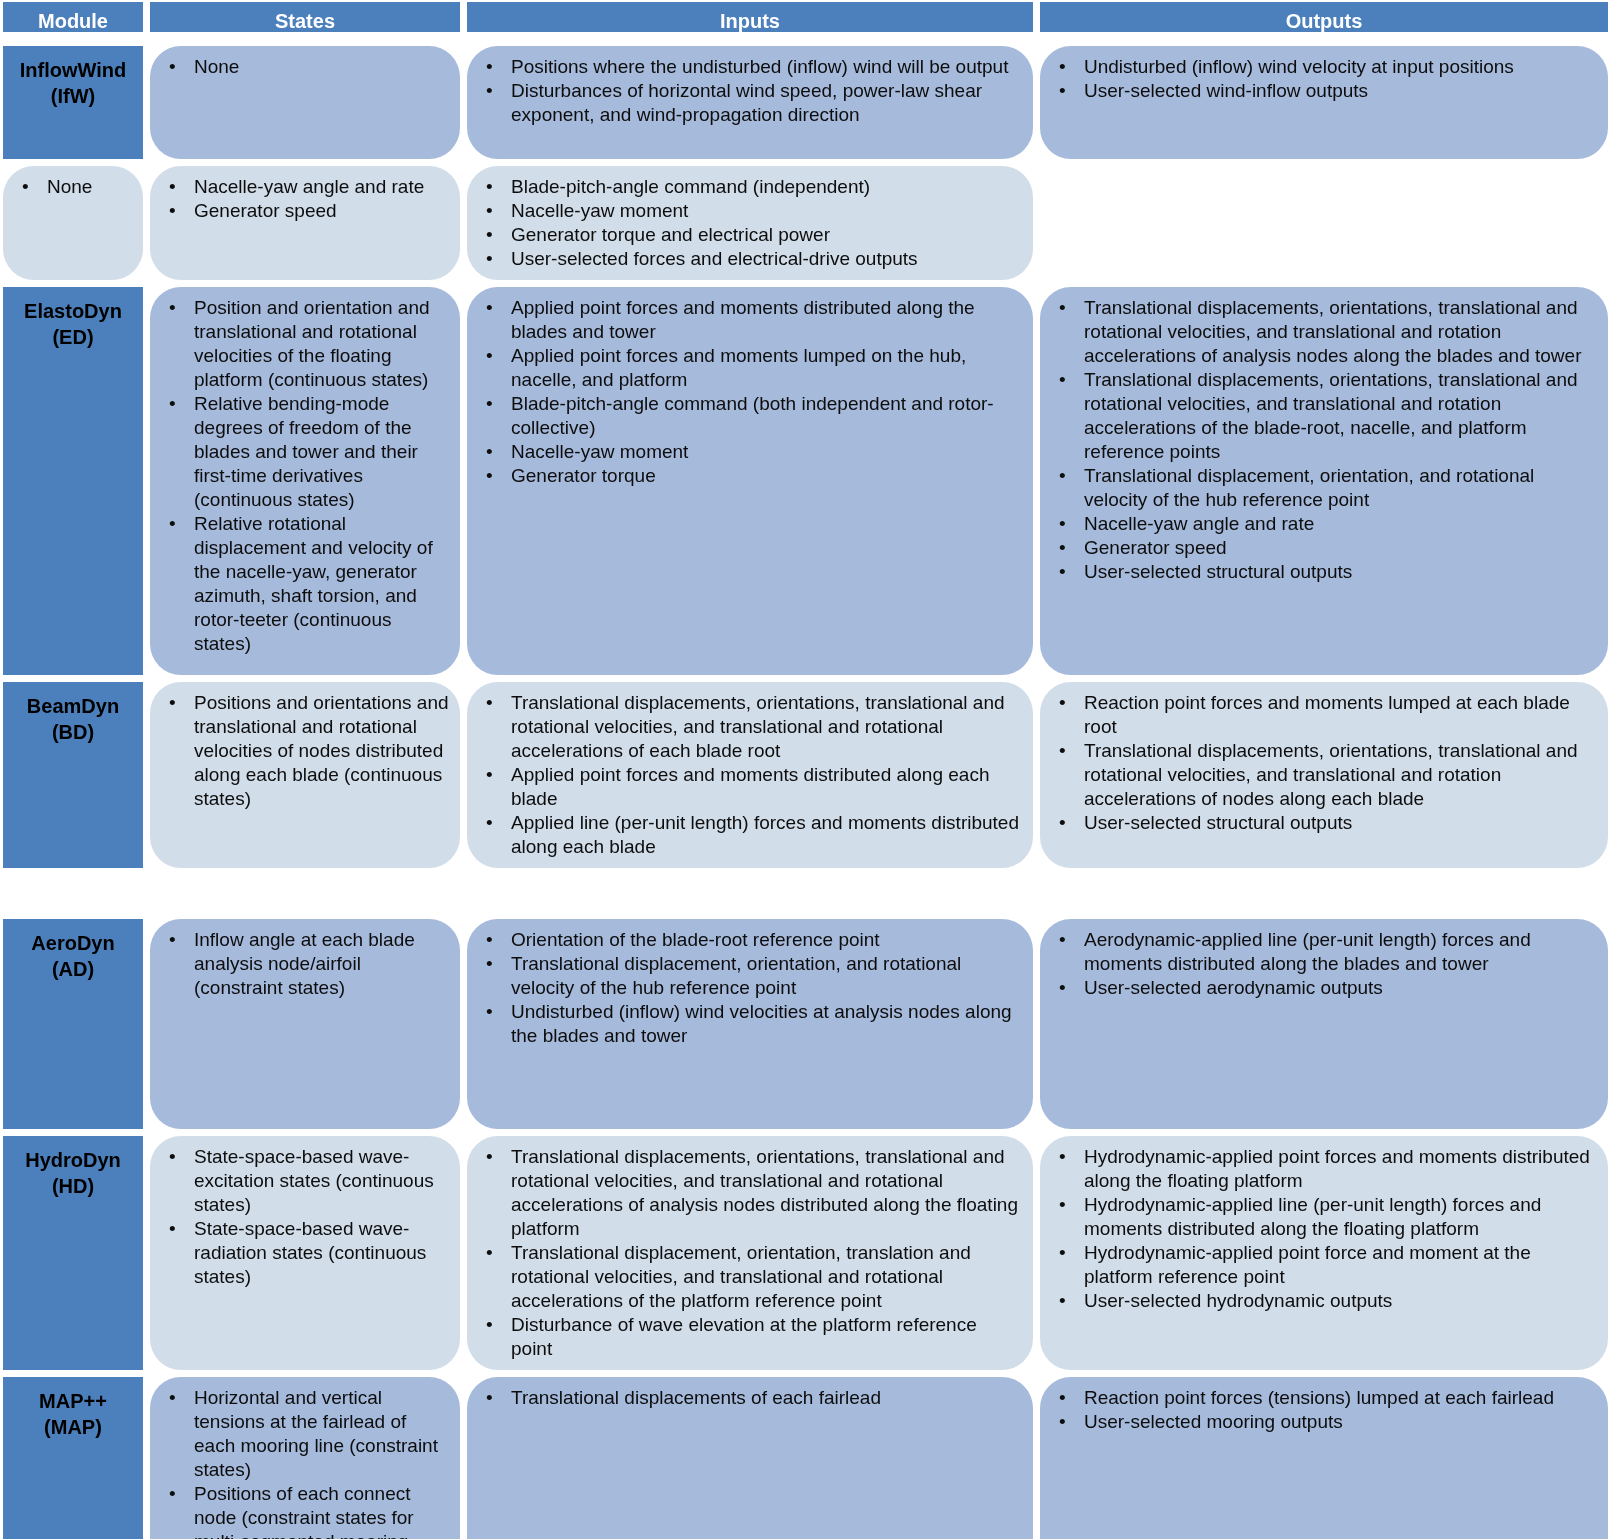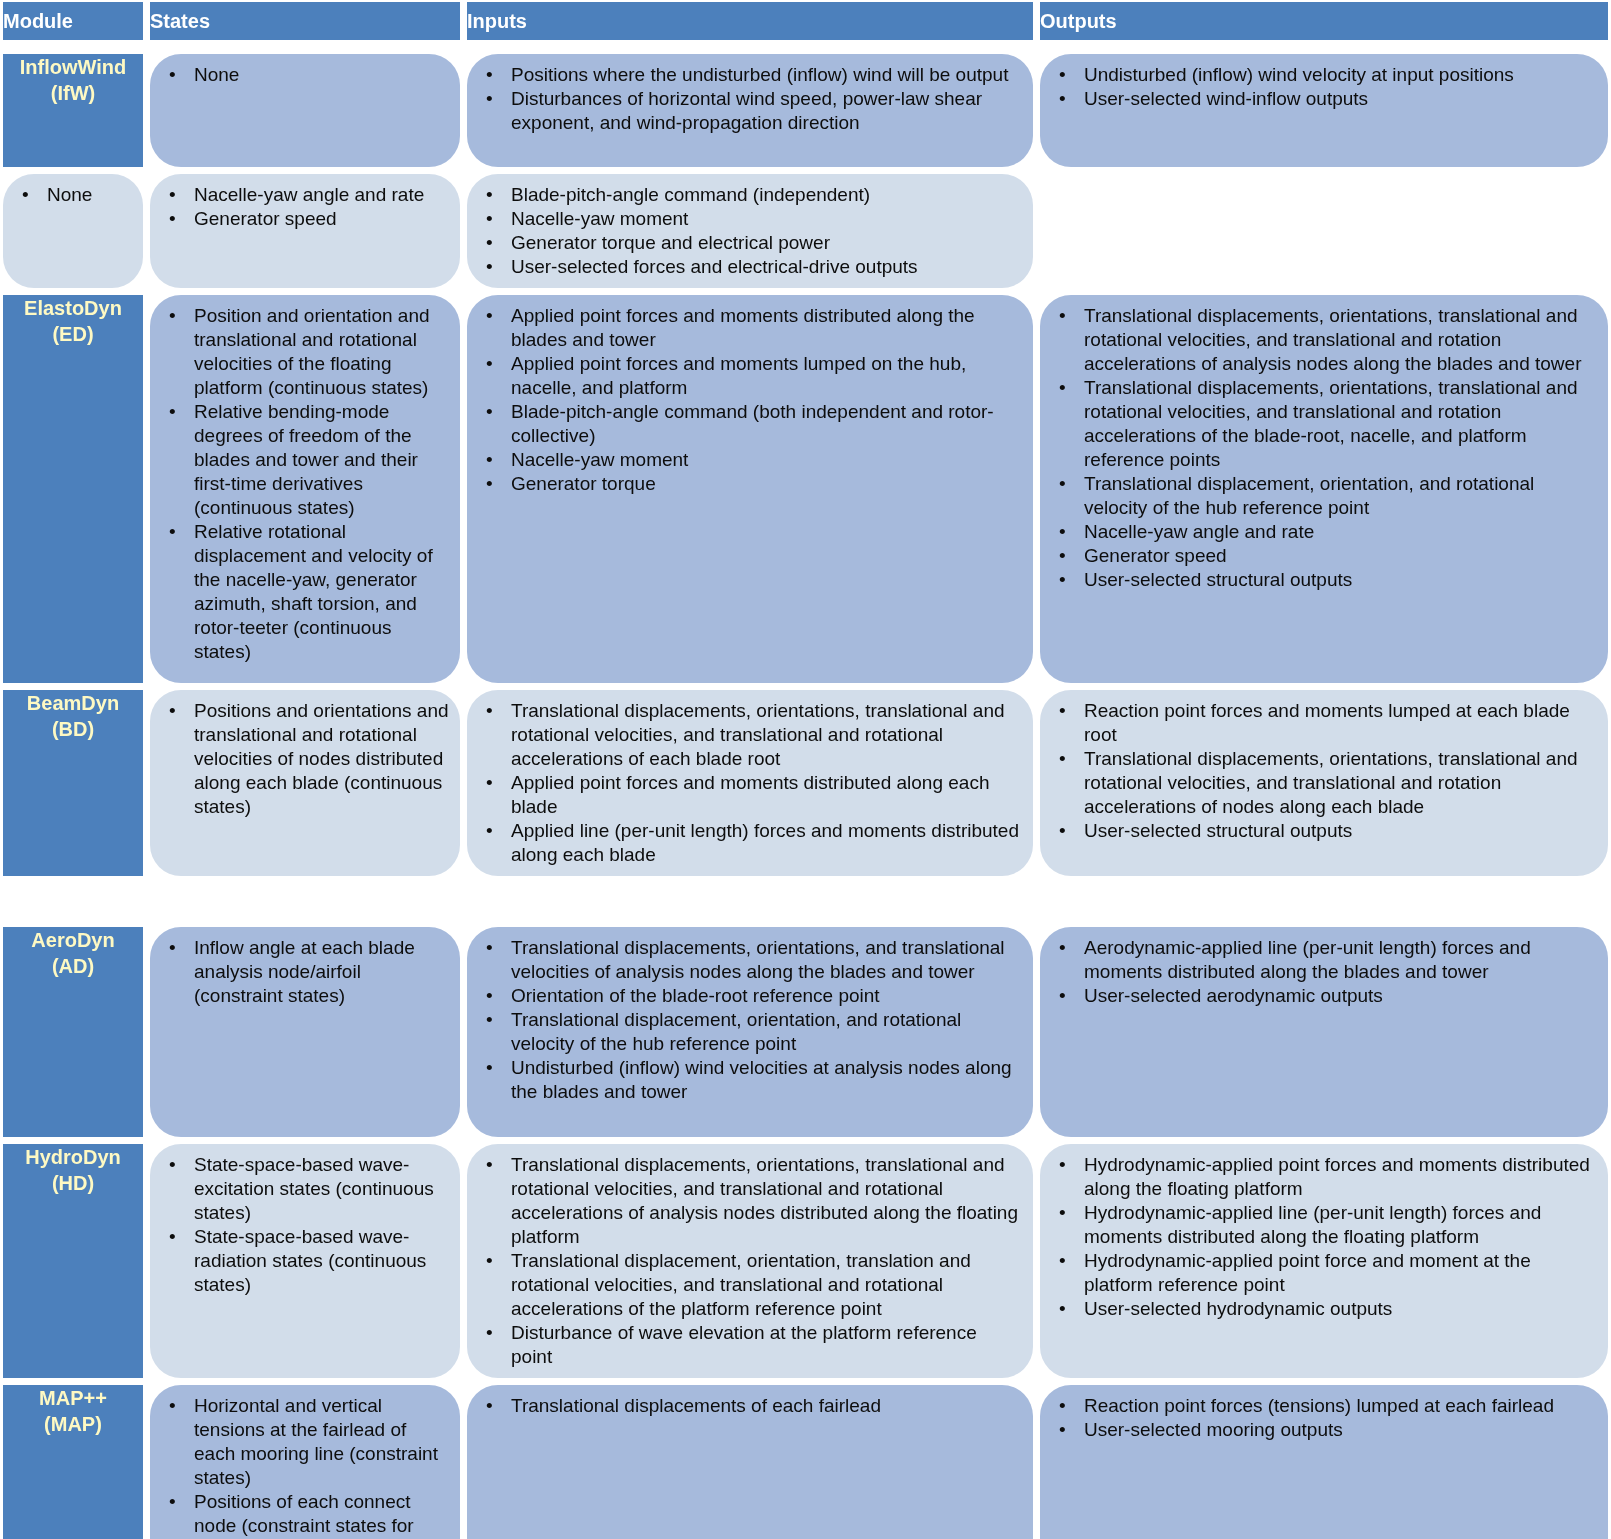--- a/index.html
+++ b/index.html
@@ -14,32 +14,34 @@
     display: grid;
     grid-template-columns: 140px 310px 566px 1fr;
     column-gap: 7px;
   }
   .header-row { margin-bottom: 14px; }
   .header-cell {
     background: #4c80bc;
     color: #ffffff;
     font-weight: bold;
     font-size: 20px;
-    height: 38px;
+    text-align: center;
+    height: 30px;
     line-height: 38px;
   }
   .row { margin-bottom: 7px; }
   .cell { min-height: 100%; }
   .module-cell {
     background: #4c80bc;
-    color: #fef9c3;
+    color: #000000;
     font-weight: bold;
     font-size: 20px;
     line-height: 26px;
     text-align: center;
+    padding-top: 11px;
   }
   
   .rows .row:nth-child(odd)  .list-cell { background: #a6badc; }
   .rows .row:nth-child(even) .list-cell { background: #d2ddea; }
   
   .rows .row:nth-child(1) .cell { min-height: 113px; }
   .rows .row:nth-child(2) .cell { min-height: 113px; }
   .rows .row:nth-child(3) .cell { min-height: 388px; }
   .rows .row:nth-child(4) .cell { min-height: 186px; }
   .rows .row:nth-child(5) .cell { min-height: 210px; margin-top: 44px; }
@@ -177,21 +179,20 @@
           <div>AeroDyn</div>
           <div>(AD)</div>
         </div>
         <div class="cell list-cell">
           <ul>
             <li>Inflow angle at each blade analysis node/airfoil (constraint states)</li>
           </ul>
         </div>
         <div class="cell list-cell">
           <ul>
-            <li>Translational displacements, orientations, and translational velocities of analysis nodes along the blades and tower</li>
             <li>Orientation of the blade-root reference point</li>
             <li>Translational displacement, orientation, and rotational velocity of the hub reference point</li>
             <li>Undisturbed (inflow) wind velocities at analysis nodes along the blades and tower</li>
           </ul>
         </div>
         <div class="cell list-cell">
           <ul>
             <li>Aerodynamic-applied line (per-unit length) forces and moments distributed along the blades and tower</li>
             <li>User-selected aerodynamic outputs</li>
           </ul>

